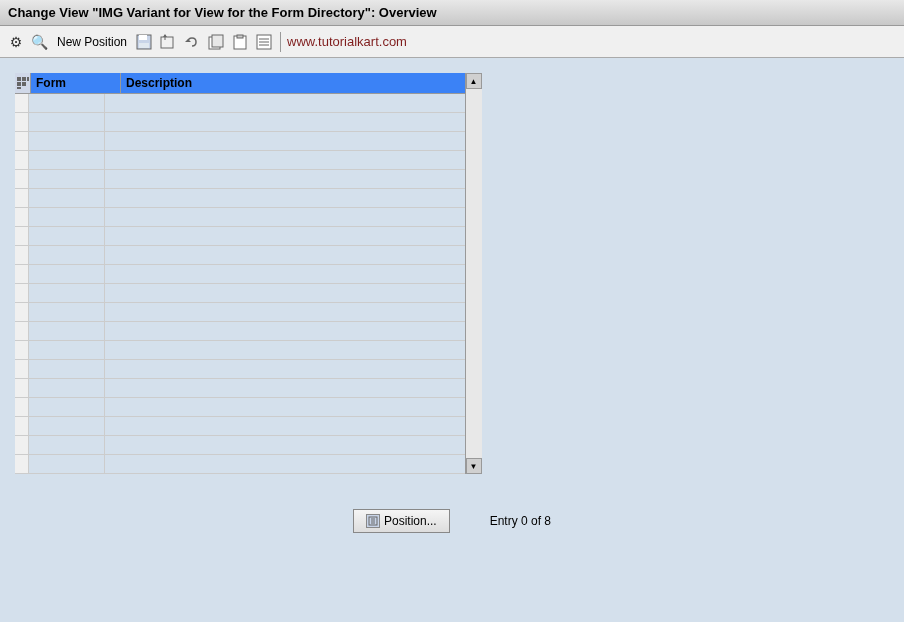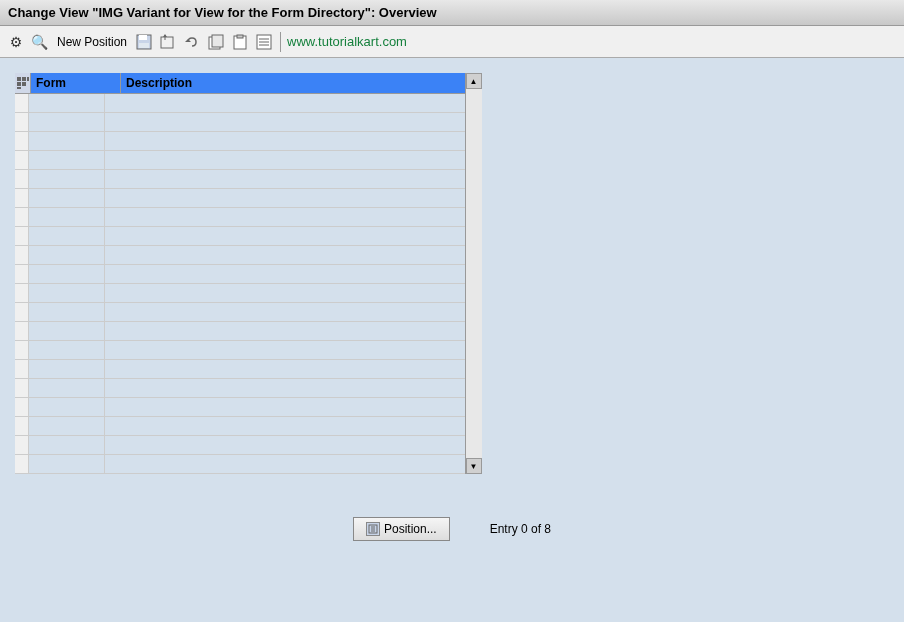--- a/index.html
+++ b/index.html
@@ -55,21 +55,21 @@
     }
 
     .toolbar-separator {
       width: 1px;
       height: 20px;
       background-color: #999;
       margin: 0 2px;
     }
 
     .watermark-text {
-      color: #15803d;
+      color: #7f1d1d;
       font-size: 13px;
       font-weight: normal;
     }
 
     
     .main-content {
       padding: 15px;
       display: flex;
       flex-direction: column;
       align-items: flex-start;
@@ -169,21 +169,21 @@
       align-items: center;
       justify-content: center;
     }
 
     
     .bottom-area {
       width: 904px;
       display: flex;
       align-items: center;
       justify-content: center;
-      margin-top: 28px;
+      margin-top: 20px;
       gap: 40px;
     }
 
     .position-btn {
       display: flex;
       align-items: center;
       gap: 4px;
       background: linear-gradient(to bottom, #f5f5f5, #ddd);
       border: 1px solid #888;
       padding: 3px 12px;

